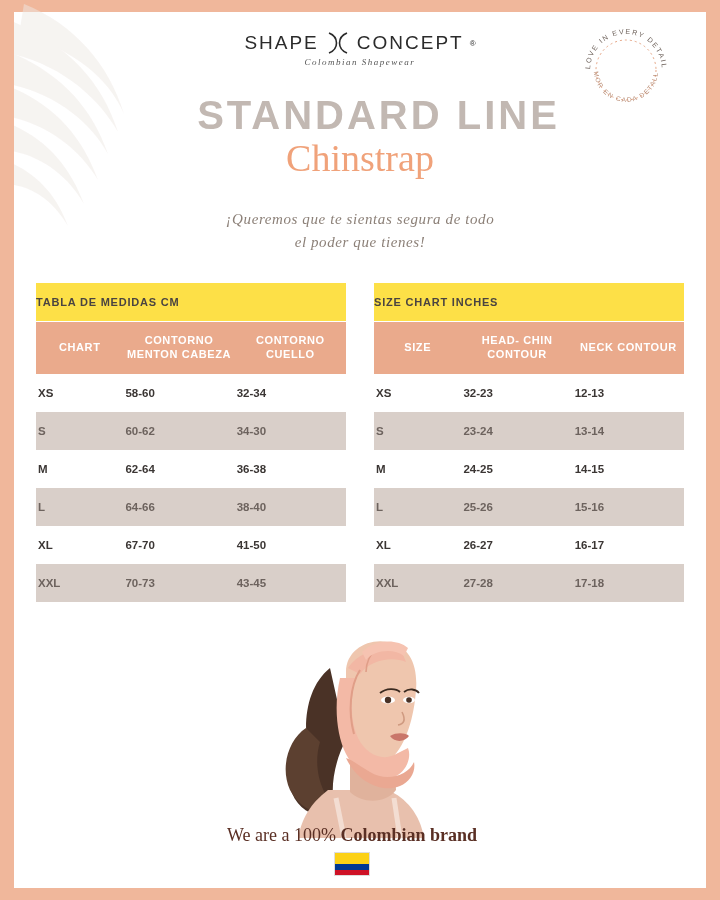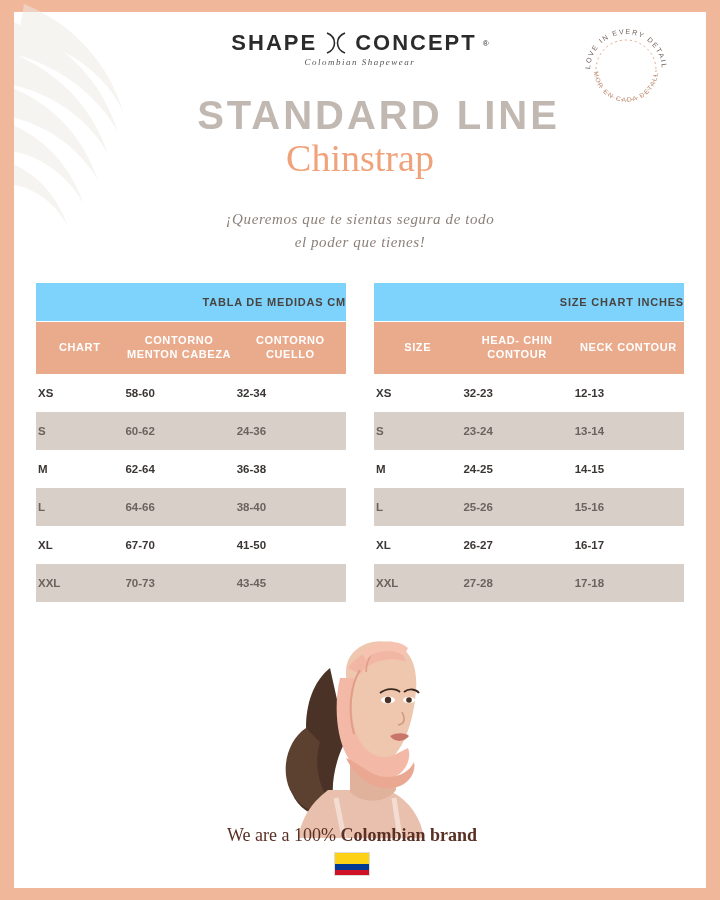--- a/index.html
+++ b/index.html
@@ -53,22 +53,22 @@
   }
   .brand {
     display: flex;
     align-items: center;
     justify-content: center;
     gap: 4px;
     margin-top: 8px;
   }
   .brand-text {
     font-family: "Liberation Sans", sans-serif;
-    font-size: 22px;
-    font-weight: bold;
+    font-size: 19px;
+    font-weight: normal;
     letter-spacing: 2px;
     color: #2b2b2b;
   }
   .brand-sep {
     width: 26px;
     height: 26px;
     position: relative;
   }
   .brand-sep svg { display:block; }
   .brand-reg {
@@ -127,27 +127,27 @@
     margin-top: 30px;
     box-sizing: border-box;
   }
   table {
     border-collapse: collapse;
     width: 100%;
     table-layout: fixed;
   }
   .tbl-wrap { flex: 1; }
   caption, .tbl-caption {
-    background: #7dd3fc;
+    background: #fde047;
     color: #4a4441;
     font-size: 11px;
     font-weight: bold;
     letter-spacing: .8px;
     padding: 13px 0;
-    text-align: right;
+    text-align: left;
   }
   th.col-head {
     background: #eaaa8c;
     color: #ffffff;
     font-size: 11px;
     font-weight: bold;
     letter-spacing: .6px;
     padding: 12px 2px;
     text-align: center;
     line-height: 1.25;
@@ -281,21 +281,21 @@
         </thead>
         <tbody>
           <tr class="odd">
             <td>XS</td>
             <td>58-60</td>
             <td>32-34</td>
           </tr>
           <tr class="even">
             <td>S</td>
             <td>60-62</td>
-            <td>24-36</td>
+            <td>34-30</td>
           </tr>
           <tr class="odd">
             <td>M</td>
             <td>62-64</td>
             <td>36-38</td>
           </tr>
           <tr class="even">
             <td>L</td>
             <td>64-66</td>
             <td>38-40</td>

